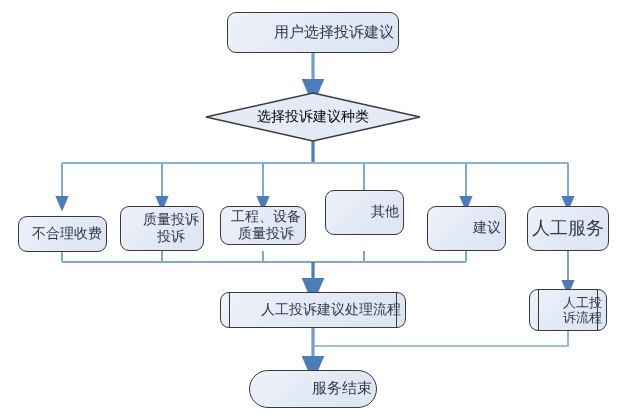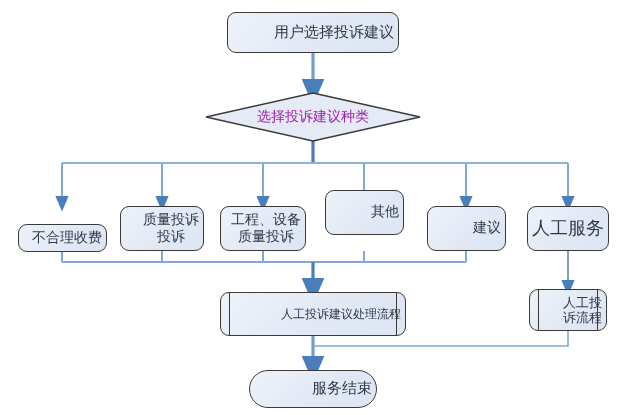--- a/index.html
+++ b/index.html
@@ -23,21 +23,21 @@
   .proc .bar{
     position:absolute;top:0;bottom:0;width:1.2px;background:#3a3a3a;
   }
   .proc .bar.l{left:8px;}
   .proc .bar.r{right:8px;}
   .label{position:relative;z-index:2;padding:0 4px;white-space:pre-line;}
   .diamond{
     position:absolute;display:flex;align-items:center;justify-content:center;
   }
   .diamond .dshape{position:absolute;left:0;top:0;width:100%;height:100%;}
-  .diamond .label{color:#a21caf;}
+  .diamond .label{color:#000000;}
 </style>
 </head>
 <body>
 
 <div id="canvas">
 
   <svg class="wires" viewBox="0 0 622 415" xmlns="http://www.w3.org/2000/svg">
     <defs>
       <marker id="arrowMain" markerWidth="9" markerHeight="9" refX="4.2" refY="4" orient="auto">
         <path d="M0,0.4 L8.4,4 L0,7.6 z" fill="#4a7ebb"></path>
@@ -78,47 +78,47 @@
     <span class="label">用户选择投诉建议</span>
   </div>
 
   <div class="diamond" style="left:205px;top:92px;width:216px;height:50px;">
     <svg class="dshape" viewBox="0 0 216 50" preserveAspectRatio="none">
       <polygon points="108,1 215,25 108,49 1,25" fill="#e4ebf6" stroke="#3a3a3a" stroke-width="1.3"></polygon>
     </svg>
     <span class="label" style="font-size:14px;">选择投诉建议种类</span>
   </div>
 
-  <div class="node rounded" style="left:18px;top:224px;width:89px;height:28px;font-size:14px;">
+  <div class="node rounded" style="left:18px;top:216px;width:89px;height:36px;font-size:14px;">
     <span class="label">不合理收费</span>
   </div>
 
   <div class="node rounded" style="left:120px;top:206px;width:84px;height:45px;font-size:14px;">
     <span class="label">质量投诉
 投诉</span>
   </div>
 
-  <div class="node rounded" style="left:220px;top:206px;width:86px;height:45px;font-size:14px;">
+  <div class="node rounded" style="left:220px;top:206px;width:86px;height:39px;font-size:14px;">
     <span class="label">工程、设备
 质量投诉</span>
   </div>
 
   <div class="node rounded" style="left:325px;top:190px;width:79px;height:45px;font-size:14px;">
     <span class="label">其他</span>
   </div>
 
   <div class="node rounded" style="left:427px;top:206px;width:79px;height:45px;font-size:14px;">
     <span class="label">建议</span>
   </div>
 
   <div class="node rounded" style="left:527px;top:206px;width:82px;height:45px;font-size:18px;">
     <span class="label">人工服务</span>
   </div>
 
-  <div class="node proc" style="left:220px;top:292px;width:186px;height:44px;font-size:12px;position:absolute;">
+  <div class="node proc" style="left:220px;top:292px;width:186px;height:36px;font-size:14px;position:absolute;">
     <span class="bar l"></span>
     <span class="bar r"></span>
     <span class="label">人工投诉建议处理流程</span>
   </div>
 
   <div class="node proc" style="left:529px;top:289px;width:78px;height:42px;font-size:13px;position:absolute;">
     <span class="bar l"></span>
     <span class="bar r"></span>
     <span class="label">人工投
 诉流程</span>

